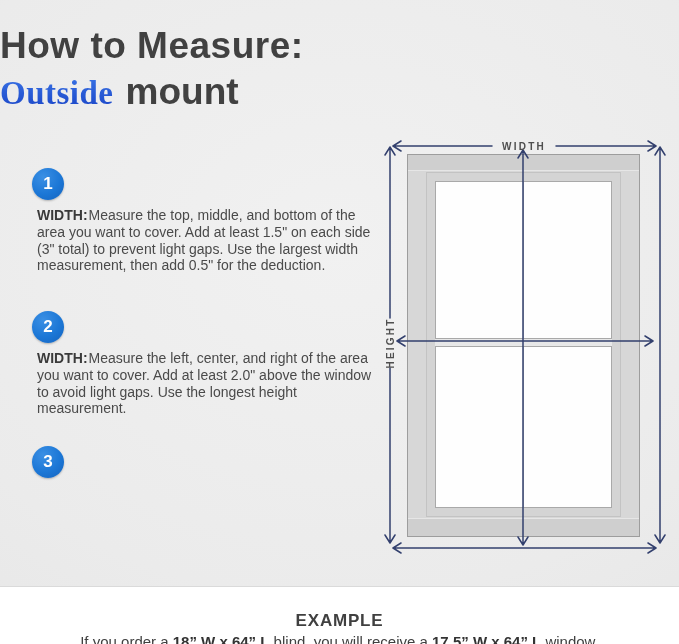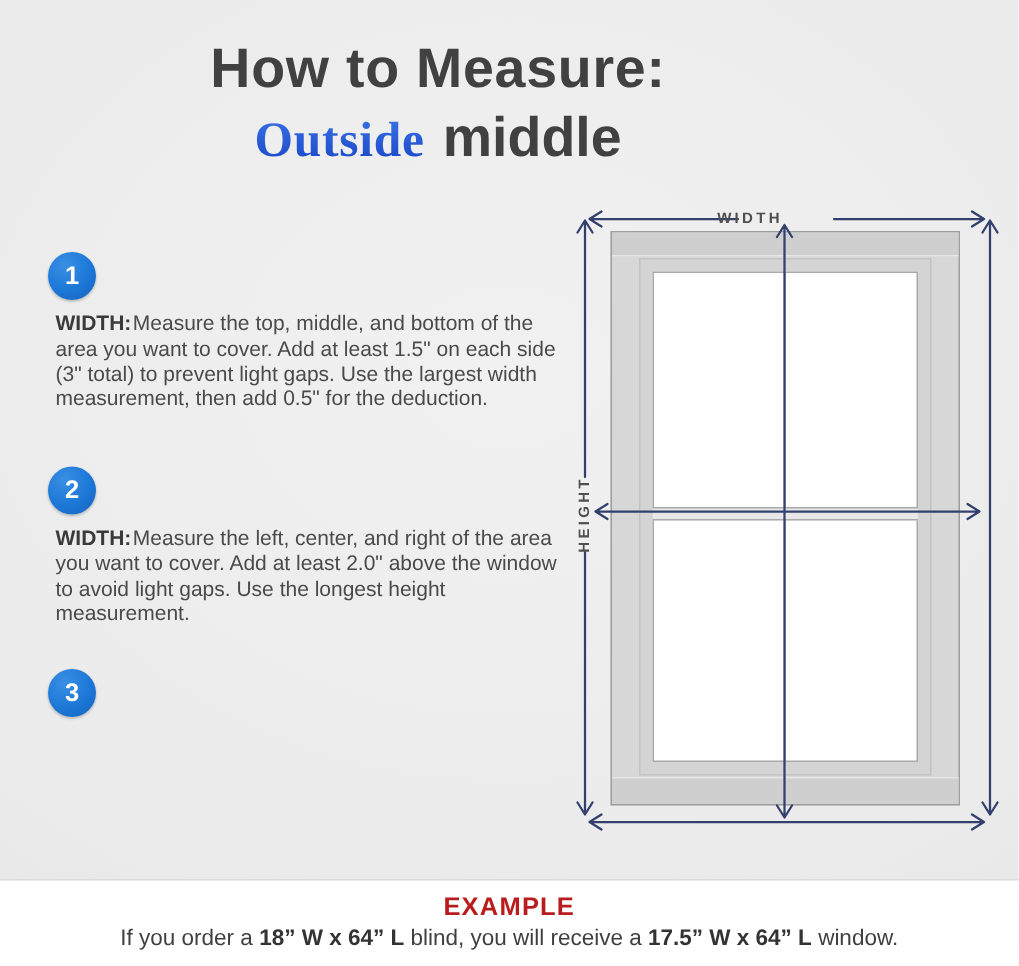--- a/index.html
+++ b/index.html
@@ -8,21 +8,21 @@
     font-family: "Liberation Sans", sans-serif;
     overflow: hidden;
   }
   .page {
     position: relative;
     width: 679px; height: 644px;
     background: radial-gradient(120% 100% at 50% 38%, #f1f1f1 0%, #ebebeb 55%, #e3e3e3 100%);
   }
 
   
-  .title-block { position: absolute; top: 25px; left: 0; width: 584px; text-align: center; }
+  .title-block { position: absolute; top: 25px; left: 0; width: 584px; }
   .title-line1 { font-size: 37px; font-weight: 600; color: #414141; letter-spacing: 0.5px; }
   .title-line2 { margin-top: 1px; line-height: 48px; }
   .title-highlight {
     font-size: 33px; font-weight: 800; letter-spacing: 0.5px;
     color: #2158d8;
     background: linear-gradient(180deg, #3a74e6 0%, #1c48c9 90%);
     -webkit-background-clip: text; background-clip: text; font-family: Liberation Serif, serif;
     -webkit-text-fill-color: transparent;
   }
   .title-suffix { font-size: 37px; font-weight: 600; color: #414141; margin-left: 12px; }
@@ -61,41 +61,41 @@
   }
 
   .arrow-overlay { position: absolute; left: 0; top: 0; width: 679px; height: 644px; z-index: 2; pointer-events: none; }
   .arrow-overlay path { stroke: #33406e; stroke-width: 1.5; fill: none; stroke-linecap: round; stroke-linejoin: round; }
 
   .dim-label {
     position: absolute; z-index: 3;
     font-size: 10px; font-weight: 700; letter-spacing: 2.2px; color: #4f4f4f;
     white-space: nowrap;
   }
-  .width-label  { left: 500px; top: 146px; transform: translate(-50%, -50%); }
+  .width-label  { left: 524px; top: 146px; transform: translate(-50%, -50%); }
   .height-label { left: 390px; top: 343px; transform: translate(-50%, -50%) rotate(-90deg); }
 
   
   .footer {
     position: absolute; left: 0; top: 586px; width: 679px; height: 58px;
     background: #ffffff; border-top: 1px solid #dadada; text-align: center;
   }
-  .example-heading { margin-top: 8px; font-size: 17px; font-weight: 700; color: #b91c1c; letter-spacing: 0.8px; }
+  .example-heading { margin-top: 24px; font-size: 17px; font-weight: 700; color: #404040; letter-spacing: 0.8px; }
   .example-line { margin-top: 2px; font-size: 15px; color: #3f3f3f; }
   .example-line .bold { font-weight: 700; color: #333333; text-align: center; }
 </style>
 </head>
 <body>
 
 <div class="page">
 
   <header class="title-block">
     <div class="title-line1">How to Measure:</div>
     <div class="title-line2">
-      <span class="title-highlight">Outside</span><span class="title-suffix">middle</span>
+      <span class="title-highlight">Outside</span><span class="title-suffix">mount</span>
     </div>
   </header>
 
   <section>
     <div class="step step-1">
       <div class="badge">
         <span>1</span>
       </div>
       <p class="step-text"><strong>WIDTH:</strong><span>Measure the top, middle, and bottom of the area you want to cover. Add at least 1.5" on each side (3" total) to prevent light gaps. Use the largest width measurement, then add 0.5" for the deduction.</span></p>
     </div>

